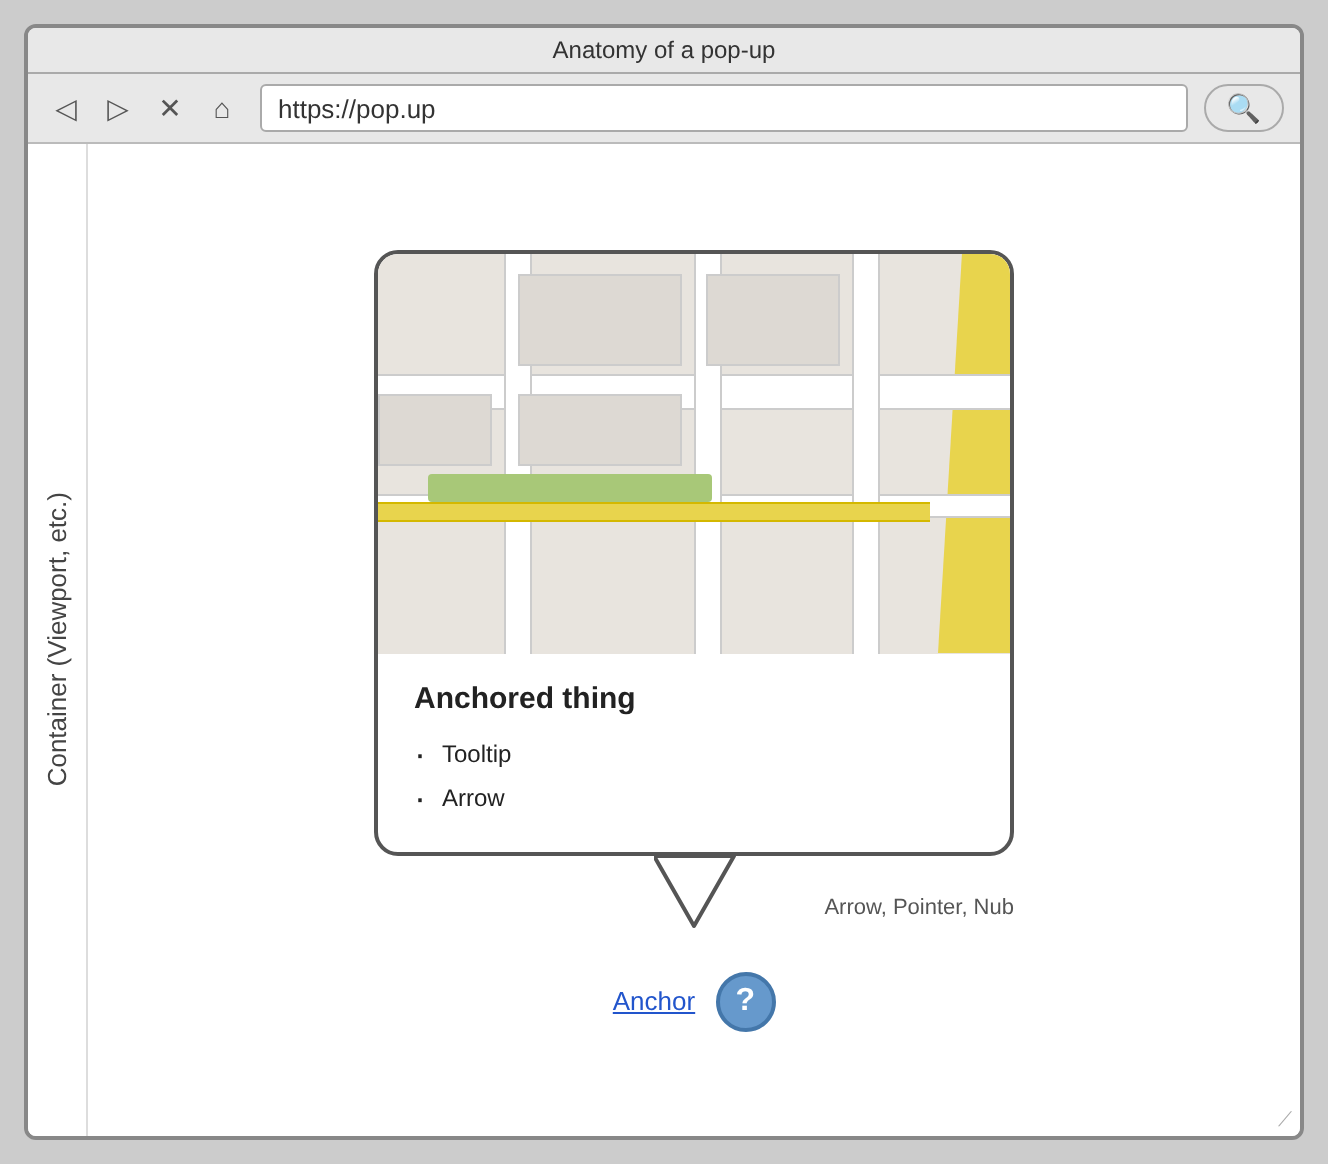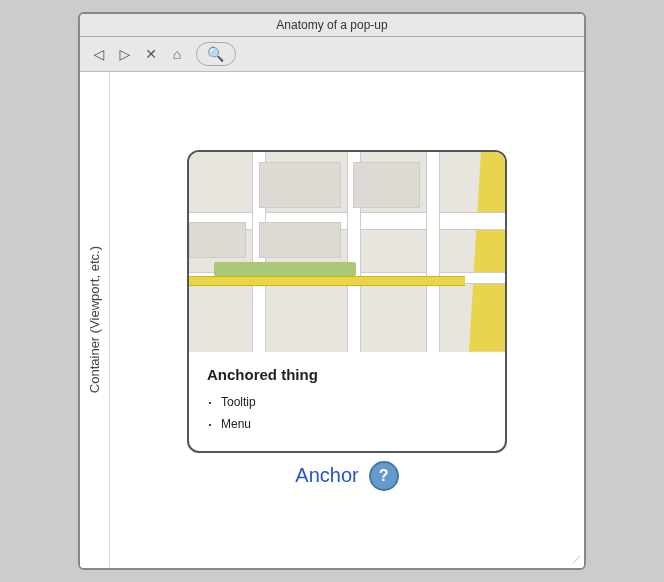--- a/index.html
+++ b/index.html
@@ -7,21 +7,21 @@
       background: #ccc;
       display: flex;
       justify-content: center;
       align-items: center;
       width: 664px;
       height: 582px;
       font-family: Arial, sans-serif;
     }
 
     .browser-window {
-      width: 508px;
+      width: 640px;
       height: 558px;
       background: #f0f0f0;
       border: 2px solid #888;
       border-radius: 6px;
       display: flex;
       flex-direction: column;
       overflow: hidden;
     }
 
     .title-bar {
@@ -310,22 +310,23 @@
     }
 
     .anchor-row {
       display: flex;
       align-items: center;
       gap: 10px;
       margin-top: 8px;
     }
 
     .anchor-link {
-      font-size: 20px;
+      font-size: 13px;
       color: #2255cc;
+      text-decoration: underline;
       cursor: pointer;
     }
 
     .help-icon {
       width: 30px;
       height: 30px;
       border-radius: 50%;
       background: #6699cc;
       border: 2px solid #4477aa;
       display: flex;
@@ -362,20 +363,21 @@
       <div class="nav-btn">
         <span>▷</span>
       </div>
       <div class="nav-btn">
         <span>✕</span>
       </div>
       <div class="nav-btn">
         <span>⌂</span>
       </div>
     </div>
+    <input class="address-bar" type="text" value="https://pop.up" style="">
     <div class="search-btn">
       <span>🔍</span>
     </div>
   </div>
 
   <div class="browser-content">
 
     <div class="sidebar-label">
       <span class="sidebar-text">Container (Viewport, etc.)</span>
     </div>
@@ -403,26 +405,34 @@
             </div>
           </div>
 
           <div class="popup-text">
             <div class="popup-title">Anchored thing</div>
             <ul class="popup-list">
               <li>
                   <span>Tooltip</span>
                 </li>
               <li>
-                  <span>Menu</span>
+                  <span>Arrow</span>
                 </li>
             </ul>
           </div>
         </div>
 
+        <div class="popup-arrow-area">
+          <div class="popup-arrow">
+            <svg width="60" height="40" viewBox="0 0 60 40">
+              <polygon points="0,0 40,0 20,35" fill="white" stroke="#555" stroke-width="2" stroke-linejoin="round"></polygon>
+            </svg>
+          </div>
+          <div class="arrow-label">Arrow, Pointer, Nub</div>
+        </div>
       </div>
 
       <div class="anchor-row">
         <span class="anchor-link">Anchor</span>
         <div class="help-icon">
           <span>?</span>
         </div>
       </div>
 
     </div>

